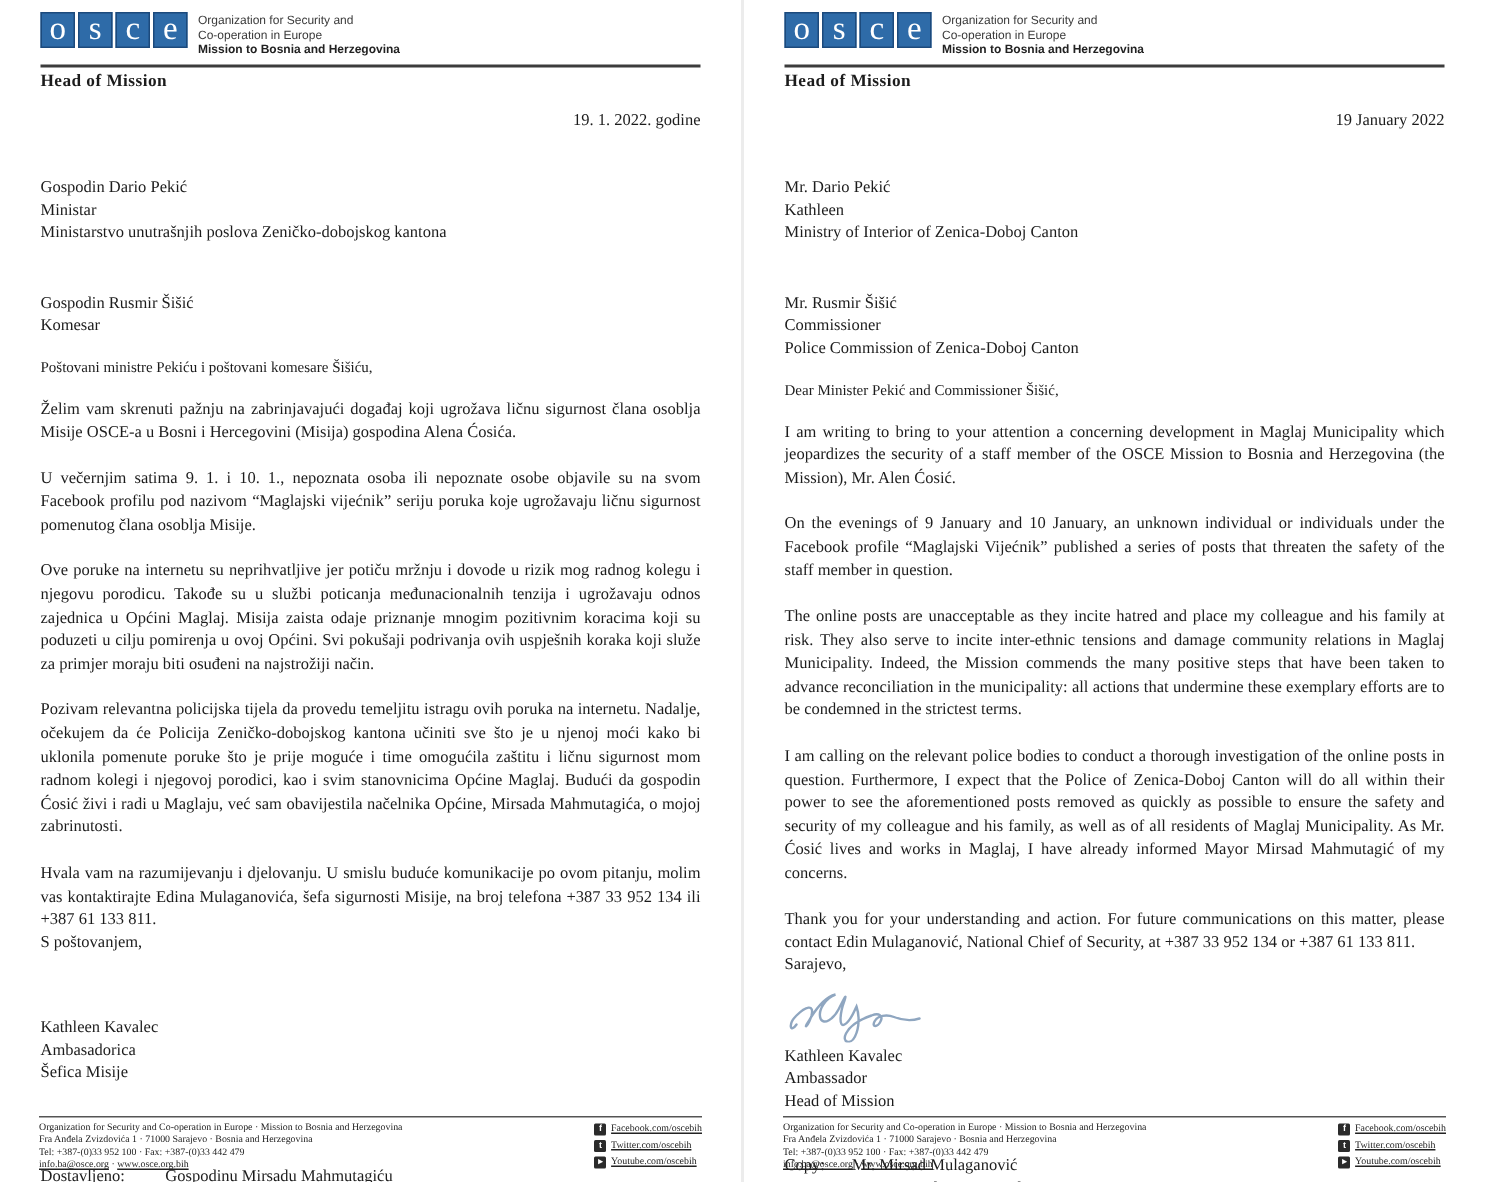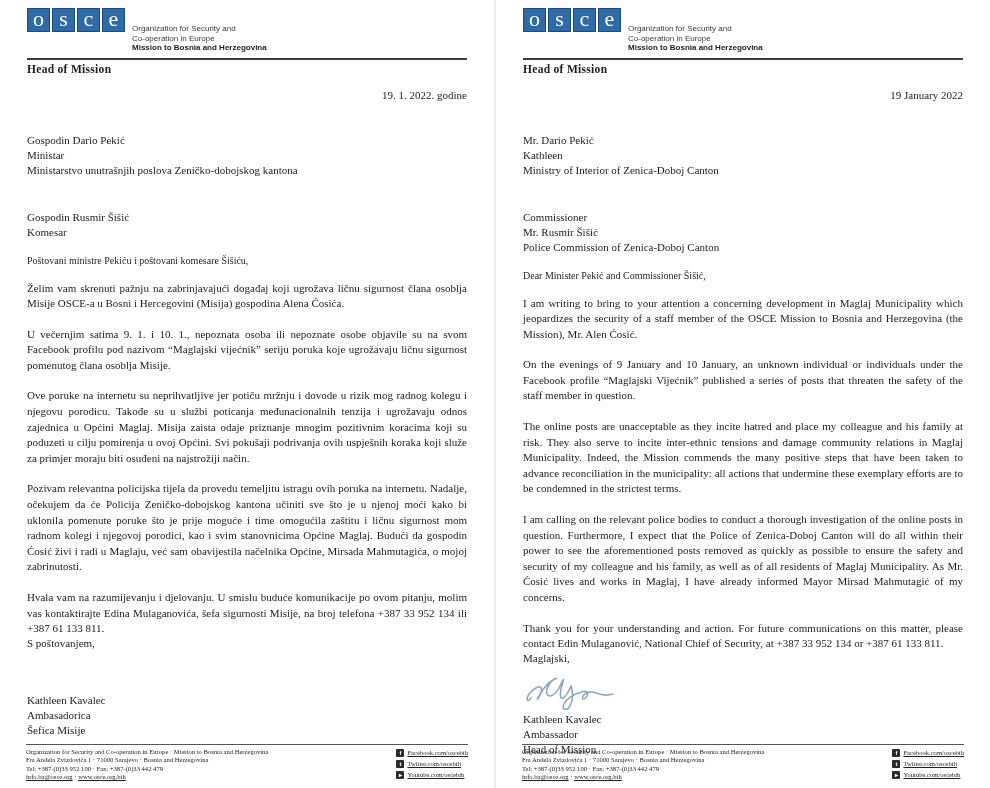--- a/index.html
+++ b/index.html
@@ -8,21 +8,21 @@
   .page{width:494px;height:788px;background:#fff;position:relative;box-sizing:border-box;
         padding:8px 27px 70px 27px;overflow:hidden;}
   .page.right{border-left:2px solid #ececec;width:496px;}
 
   
   .hdr{display:flex;align-items:flex-start;}
   .logo{display:flex;gap:2px;flex:0 0 auto;}
   .logo-sq{width:23px;height:24px;background:#2e6ba8;border:1px solid #1c4a7c;color:#fff;
            display:flex;align-items:center;justify-content:center;
            font-family:"Liberation Serif",serif;font-size:22px;line-height:1;padding-bottom:2px;box-sizing:border-box;}
-  .orgtxt{font-family:"Liberation Sans",sans-serif;font-size:8px;line-height:9.5px;margin-left:7px;margin-top:16px;color:#3a3a3a;}
+  .orgtxt{font-family:"Liberation Sans",sans-serif;font-size:8px;line-height:9.5px;margin-left:7px;margin-top:1px;color:#3a3a3a;}
   .orgtxt .b{font-weight:bold;color:#222;}
   .hrule{border:none;border-top:2px solid #3c3c3c;margin:5px 0 0 0;}
   .dept{font-weight:bold;font-size:11.5px;margin-top:3px;letter-spacing:.3px;}
 
   .date{ text-align:right;font-size:11px;margin-top:14px;}
   .recips{margin-top:14px;}
   .recip{margin-bottom:15px;margin-top:32px;}
   .recip div{font-size:11px;line-height:15px;}
   .salut{font-size:10px;margin-top:8px;}
   .body p{font-size:11px;line-height:15.6px;text-align:justify;margin:15px 0 0 0;}
@@ -158,37 +158,37 @@
 
     <div class="date">19 January 2022</div>
 
     <div class="recips">
       <div class="recip">
         <div>Mr. Dario Pekić</div>
         <div>Kathleen</div>
         <div>Ministry of Interior of Zenica-Doboj Canton</div>
       </div>
       <div class="recip">
+        <div>Mr. Rusmir Šišić</div>
         <div>Commissioner</div>
-        <div>Mr. Rusmir Šišić</div>
         <div>Police Commission of Zenica-Doboj Canton</div>
       </div>
     </div>
 
     <div class="salut">Dear Minister Pekić and Commissioner Šišić,</div>
 
     <div class="body">
       <p>I am writing to bring to your attention a concerning development in Maglaj Municipality which jeopardizes the security of a staff member of the OSCE Mission to Bosnia and Herzegovina (the Mission), Mr. Alen Ćosić.</p>
       <p>On the evenings of 9 January and 10 January, an unknown individual or individuals under the Facebook profile “Maglajski Vijećnik” published a series of posts that threaten the safety of the staff member in question.</p>
       <p>The online posts are unacceptable as they incite hatred and place my colleague and his family at risk. They also serve to incite inter-ethnic tensions and damage community relations in Maglaj Municipality. Indeed, the Mission commends the many positive steps that have been taken to advance reconciliation in the municipality: all actions that undermine these exemplary efforts are to be condemned in the strictest terms.</p>
       <p>I am calling on the relevant police bodies to conduct a thorough investigation of the online posts in question. Furthermore, I expect that the Police of Zenica-Doboj Canton will do all within their power to see the aforementioned posts removed as quickly as possible to ensure the safety and security of my colleague and his family, as well as of all residents of Maglaj Municipality.  As Mr. Ćosić lives and works in Maglaj, I have already informed Mayor Mirsad Mahmutagić of my concerns.</p>
       <p>Thank you for your understanding and action. For future communications on this matter, please contact Edin Mulaganović, National Chief of Security, at +387 33 952 134 or +387 61 133 811.</p>
     </div>
 
-    <div class="closing">Maglajski,</div>
+    <div class="closing">Sarajevo,</div>
 
     <div class="sig">
       <svg width="120" height="42" viewBox="0 0 120 42">
         <path d="M8 30 C4 36 2 30 8 24 C14 18 20 16 18 24 C16 31 12 34 16 28 C20 21 26 12 34 10 C28 12 22 20 24 26 C26 31 33 26 36 20 C39 14 42 8 40 14 C37 22 36 32 40 30 C44 28 46 22 48 18 C50 24 50 32 47 38 C44 44 38 42 41 36 C44 30 52 26 58 24 C63 22 66 24 64 28 C62 32 58 32 60 28 C62 24 68 23 73 25 C78 27 84 28 90 26" fill="none" stroke="#8fa6c0" stroke-width="1.6" stroke-linecap="round"></path>
       </svg>
     </div>
 
     <div class="signer tight">
       <div>Kathleen Kavalec</div>
       <div>Ambassador</div>

